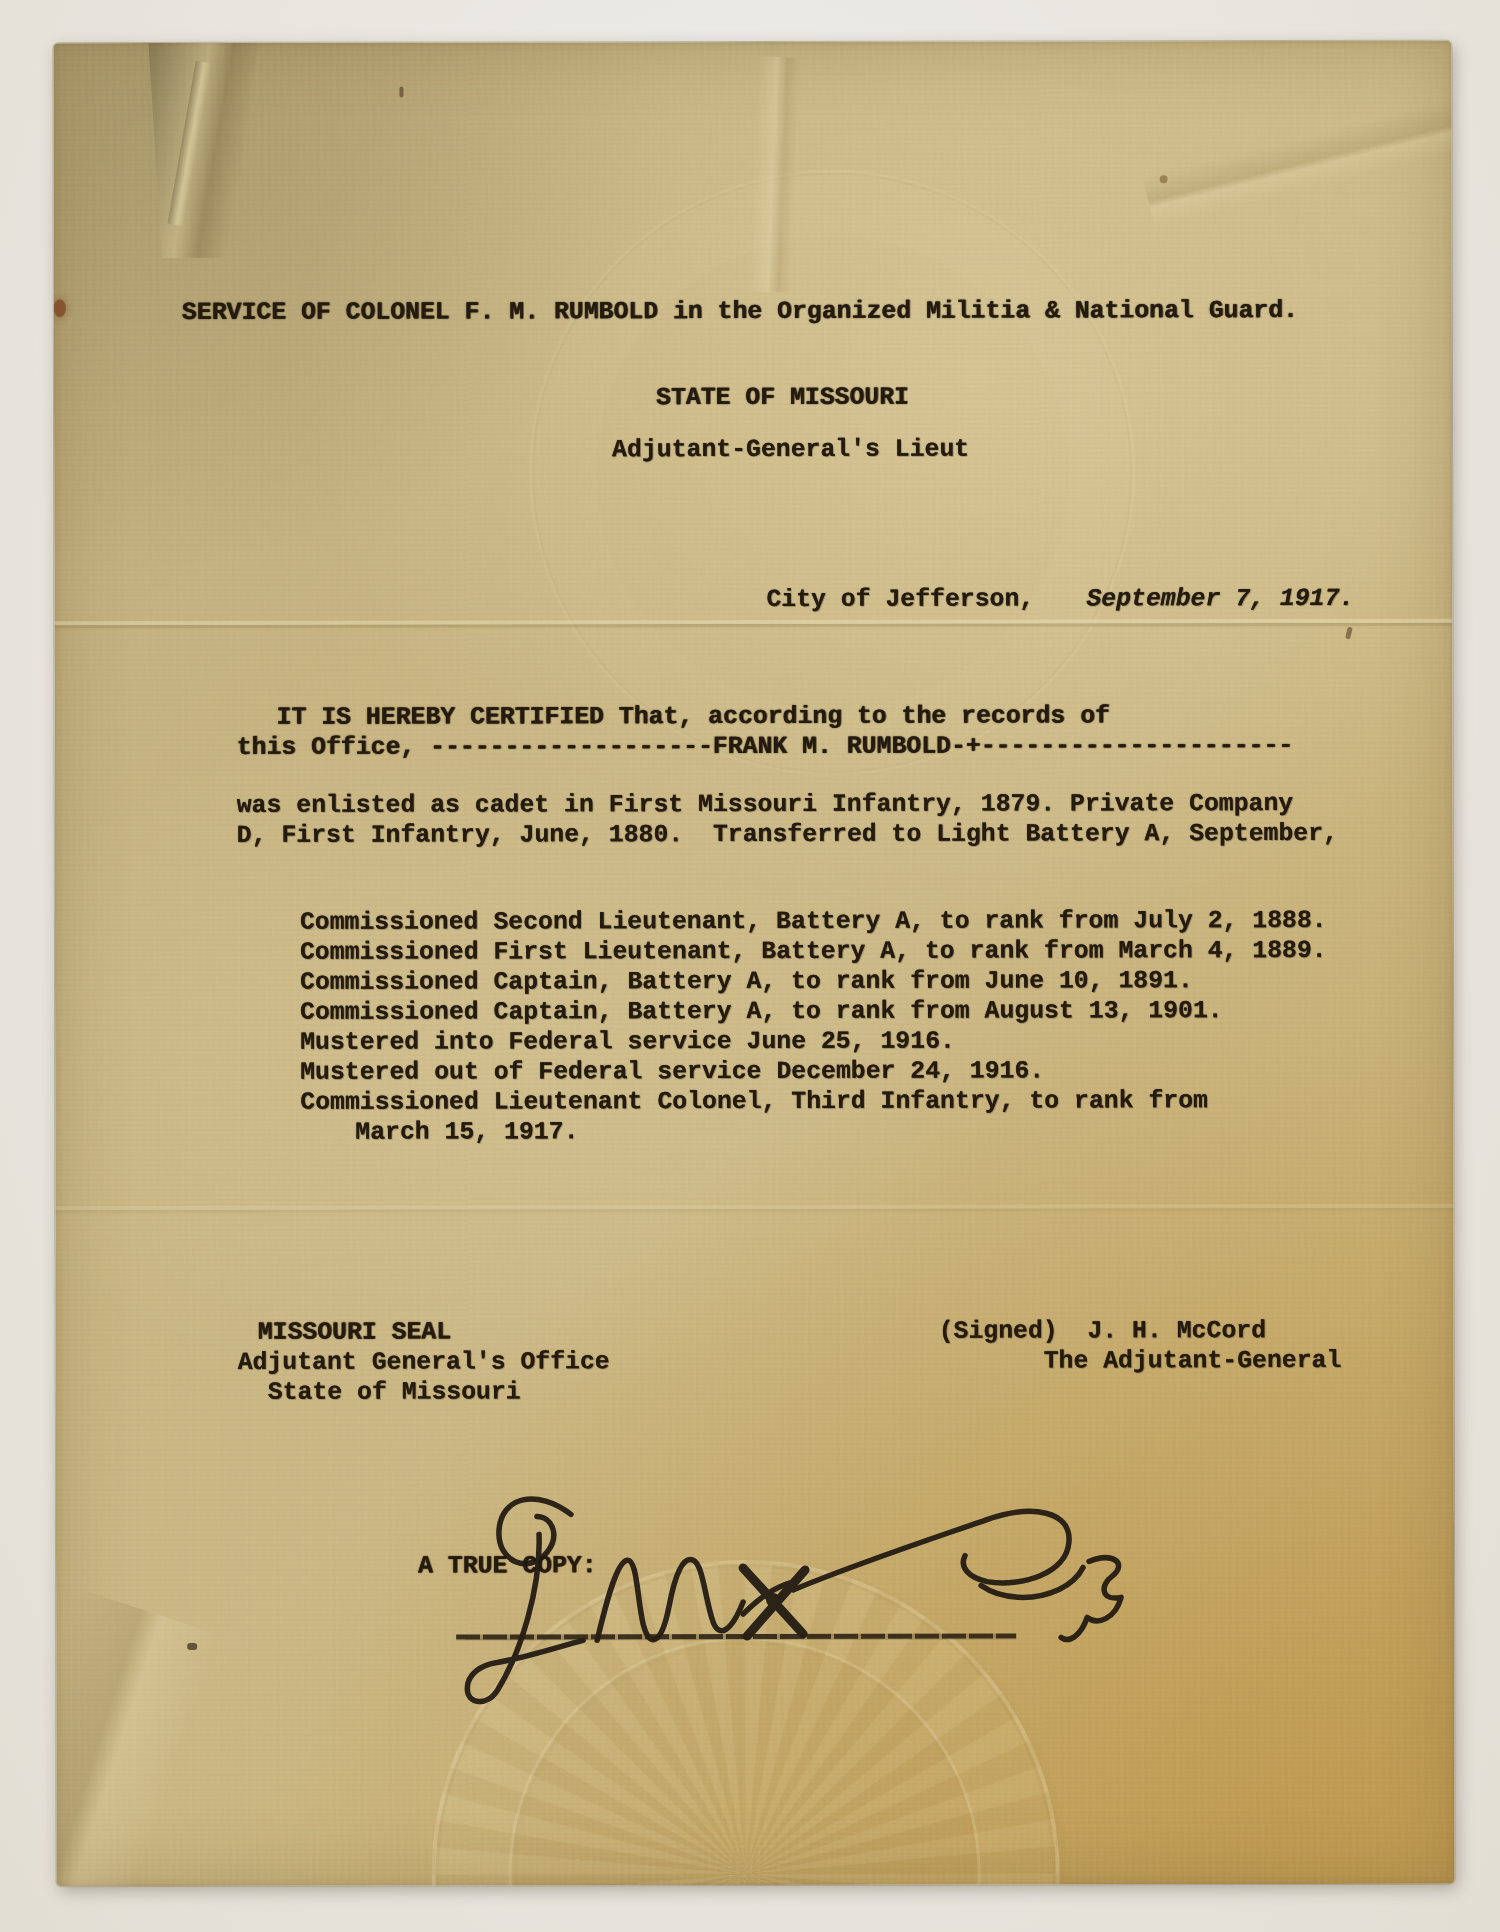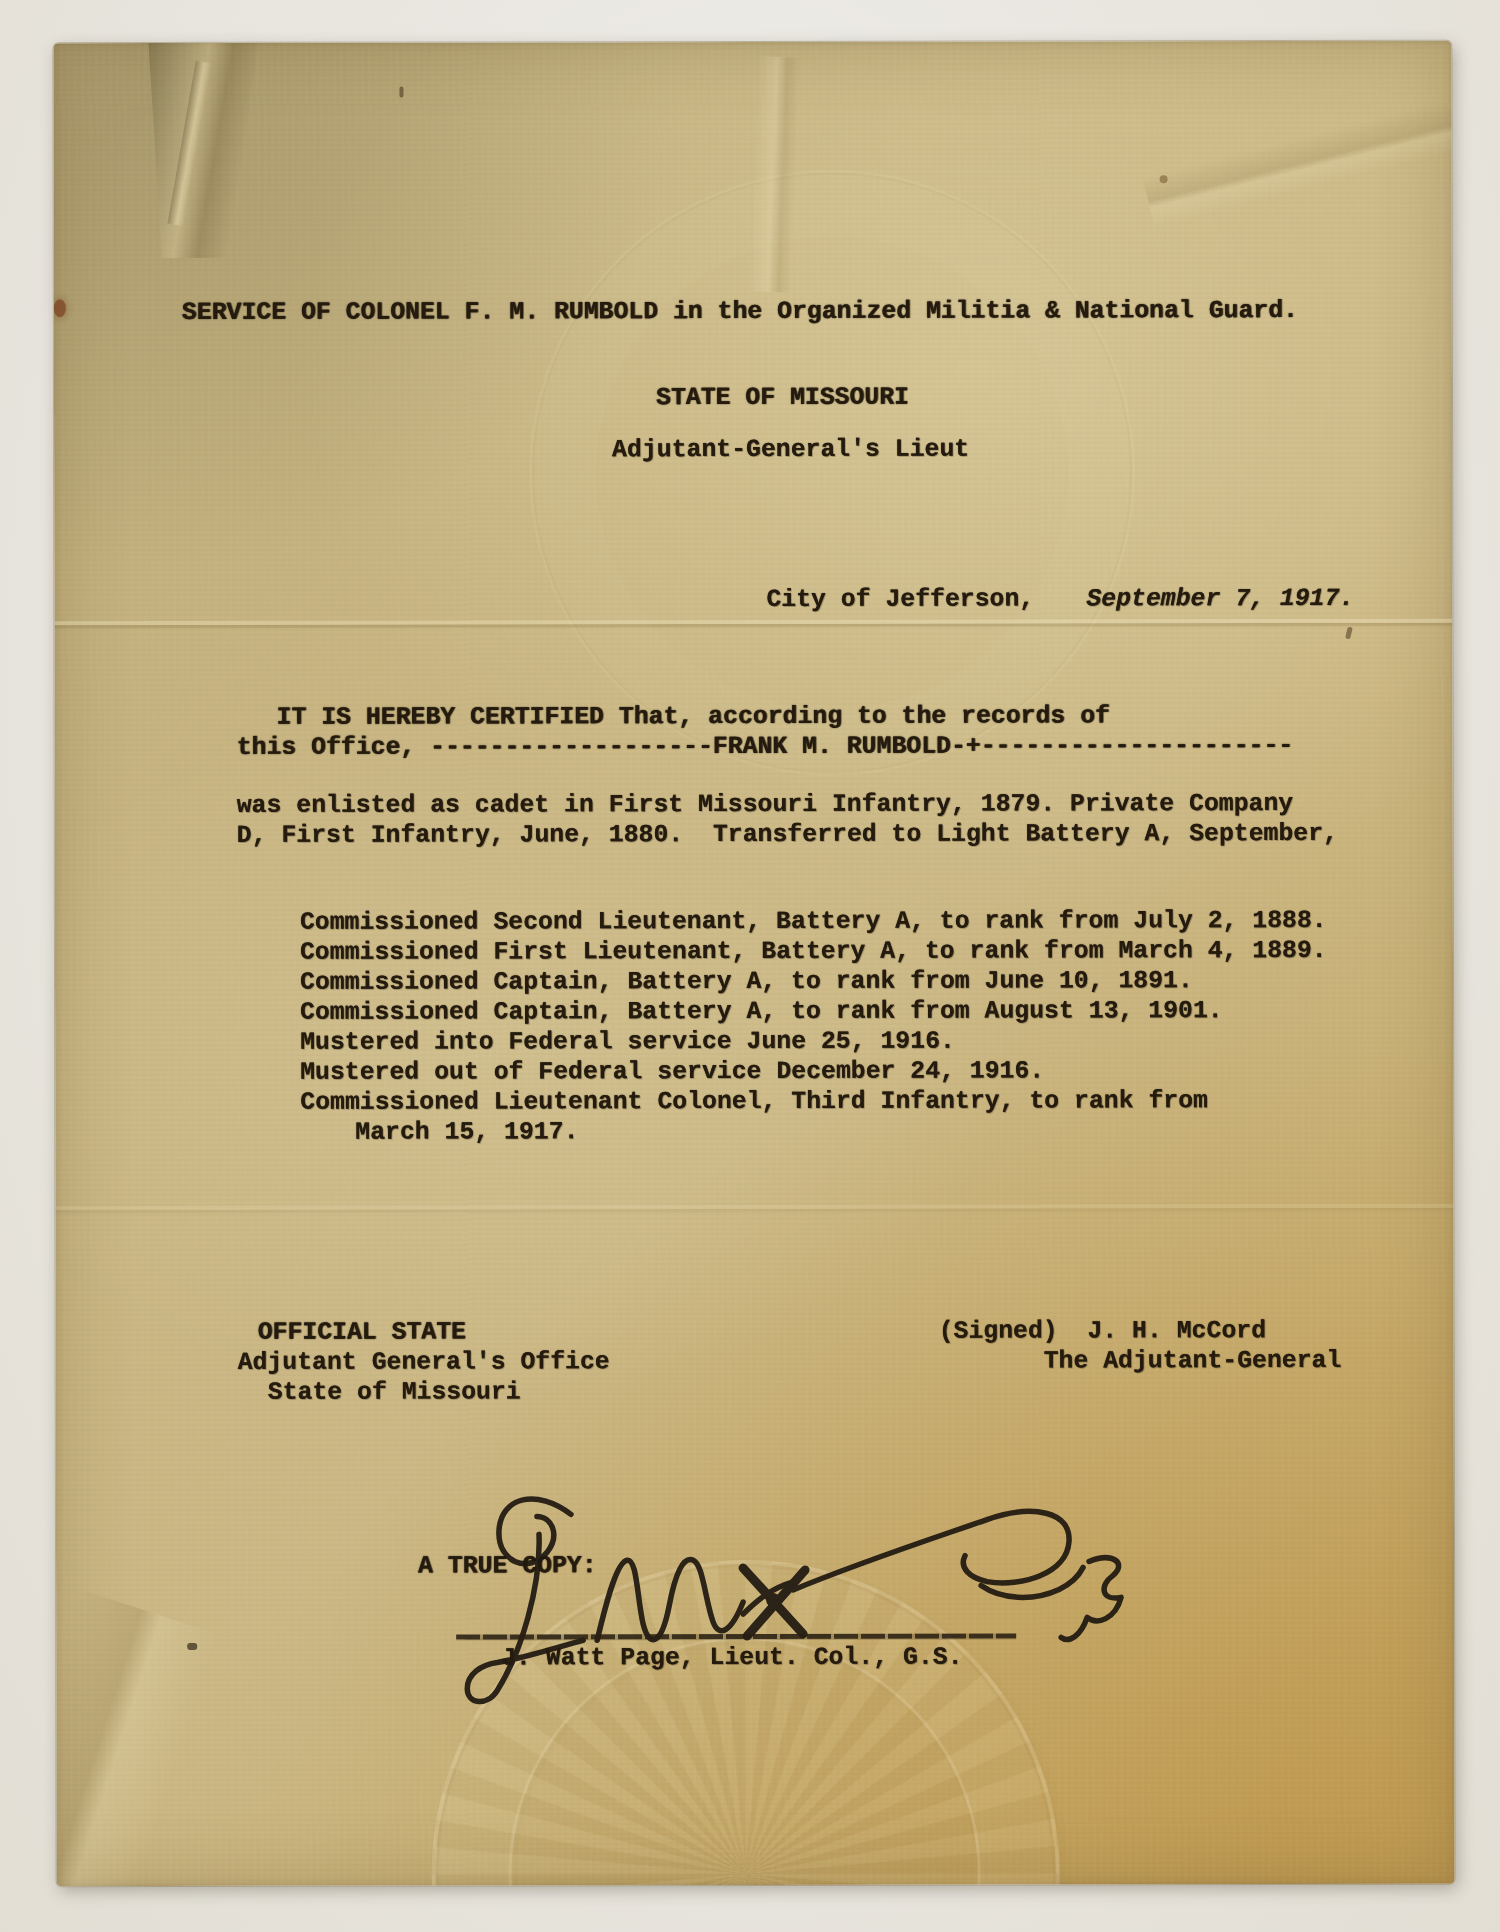--- a/index.html
+++ b/index.html
@@ -99,21 +99,21 @@
 
   <div class="tw" style="left:245px;top:864px;">Commissioned Second Lieutenant, Battery A, to rank from July 2, 1888.</div>
   <div class="tw" style="left:245px;top:894px;">Commissioned First Lieutenant, Battery A, to rank from March 4, 1889.</div>
   <div class="tw" style="left:245px;top:924px;">Commissioned Captain, Battery A, to rank from June 10, 1891.</div>
   <div class="tw" style="left:245px;top:954px;">Commissioned Captain, Battery A, to rank from August 13, 1901.</div>
   <div class="tw" style="left:245px;top:984px;">Mustered into Federal service June 25, 1916.</div>
   <div class="tw" style="left:245px;top:1014px;">Mustered out of Federal service December 24, 1916.</div>
   <div class="tw" style="left:245px;top:1044px;">Commissioned Lieutenant Colonel, Third Infantry, to rank from</div>
   <div class="tw" style="left:300px;top:1074px;">March 15, 1917.</div>
 
-  <div class="tw dark" style="left:202px;top:1274px;">OFFICIAL STATE</div>
+  <div class="tw dark" style="left:202px;top:1274px;">MISSOURI SEAL</div>
   <div class="tw" style="left:182px;top:1304px;">Adjutant General's Office</div>
   <div class="tw" style="left:212px;top:1334px;">State of Missouri</div>
 
   <div class="tw" style="left:883px;top:1274px;">(Signed)  J. H. McCord</div>
   <div class="tw" style="left:988px;top:1304px;">The Adjutant-General</div>
 
   <div class="tw dark" style="left:362px;top:1508px;">A TRUE COPY:</div>
 
   <svg class="signature" style="left:365px;top:1448px;" width="810" height="230" viewBox="0 0 810 230" fill="none" stroke="#1f1810" stroke-linecap="round" stroke-linejoin="round" opacity="0.92">
     <path stroke-width="5.5" d="M150 24 C116 -2 80 6 78 40 C76 72 108 84 126 62 C140 44 130 26 116 26"></path>
@@ -123,15 +123,14 @@
     <path stroke-width="9" d="M322 78 L382 144"></path>
     <path stroke-width="9" d="M384 80 L326 146"></path>
     <circle cx="352" cy="110" r="7" fill="#1f1810" stroke="none"></circle>
     <path stroke-width="5.5" d="M372 100 C440 72 520 46 566 30 C612 14 650 22 648 52 C646 84 600 98 566 92 C548 88 538 78 544 66"></path>
     <path stroke-width="5.5" d="M560 96 C580 110 612 112 638 100 C650 94 658 86 662 78"></path>
     <path stroke-width="5.5" d="M668 72 C692 62 706 74 692 86 C678 96 680 112 700 108 C694 130 676 136 666 128 C660 146 648 154 640 148"></path>
   </svg>
 
   <div class="sig-underline" style="left:400px;top:1592px;width:560px;"></div>
 
-  <div class="tw" style="left:445px;top:1600px;">J. Watt Page, Lieut. Col., G.S.</div>
 
 </div>
 
 </body></html>

